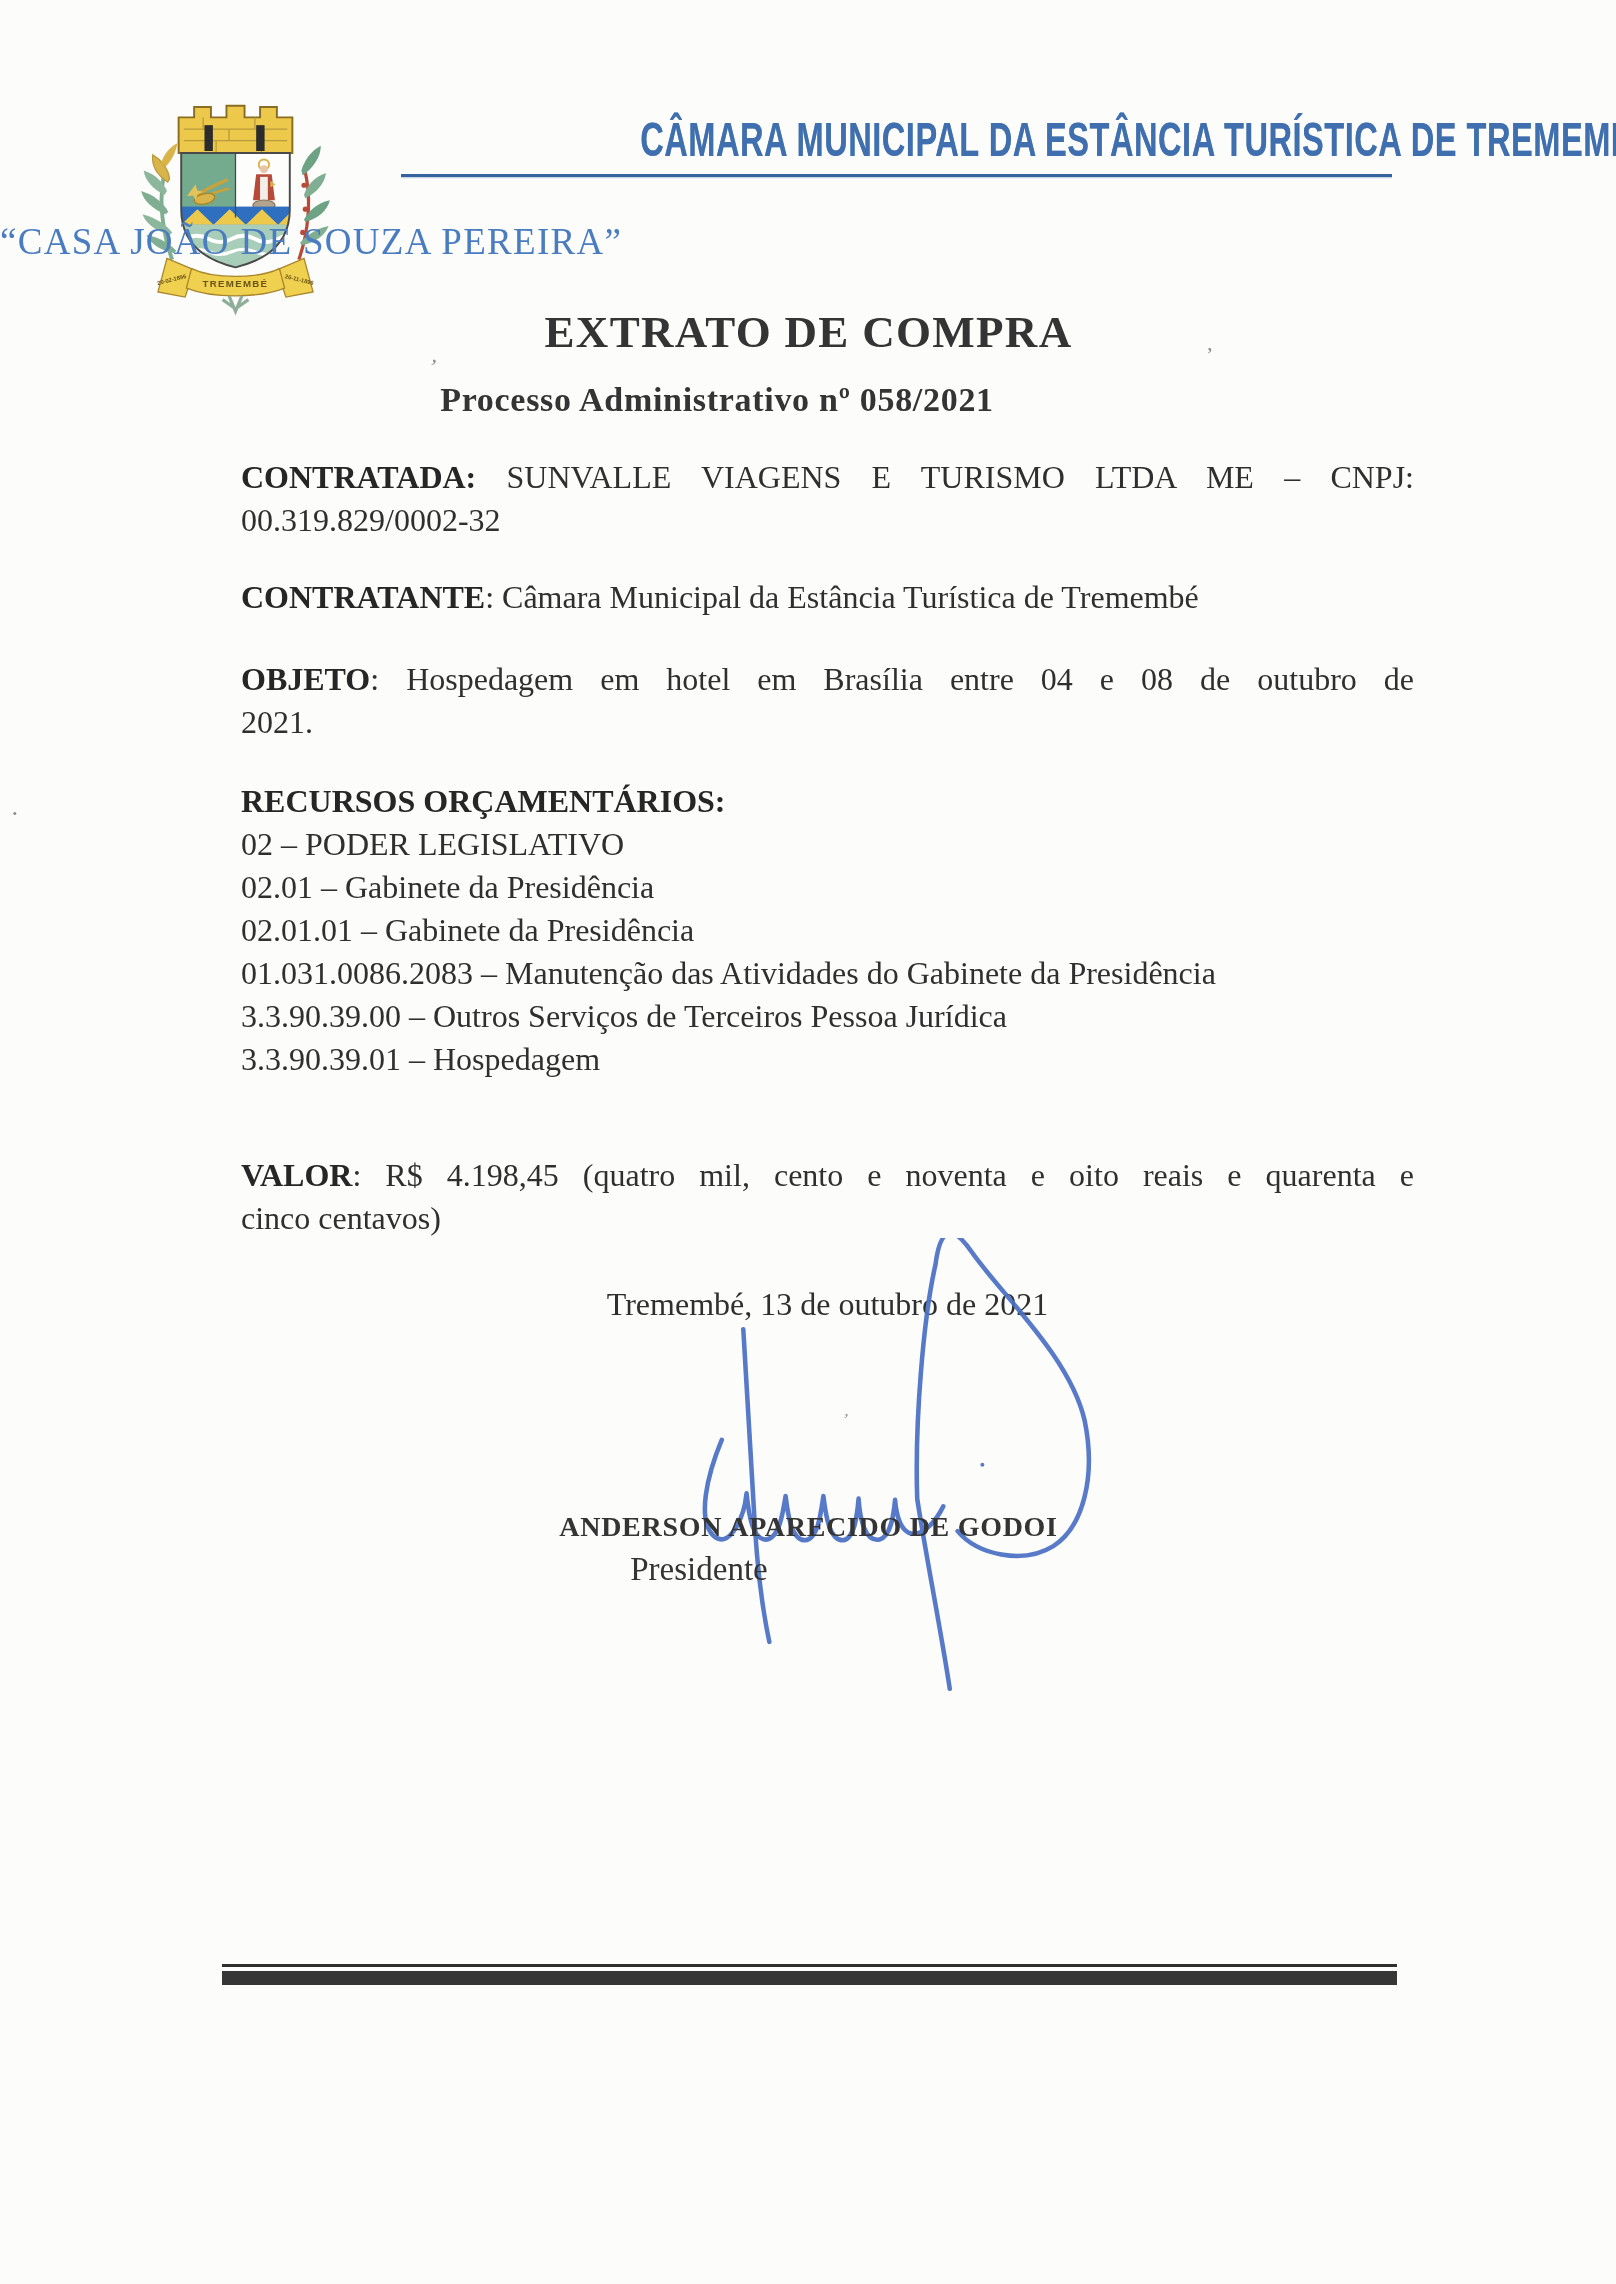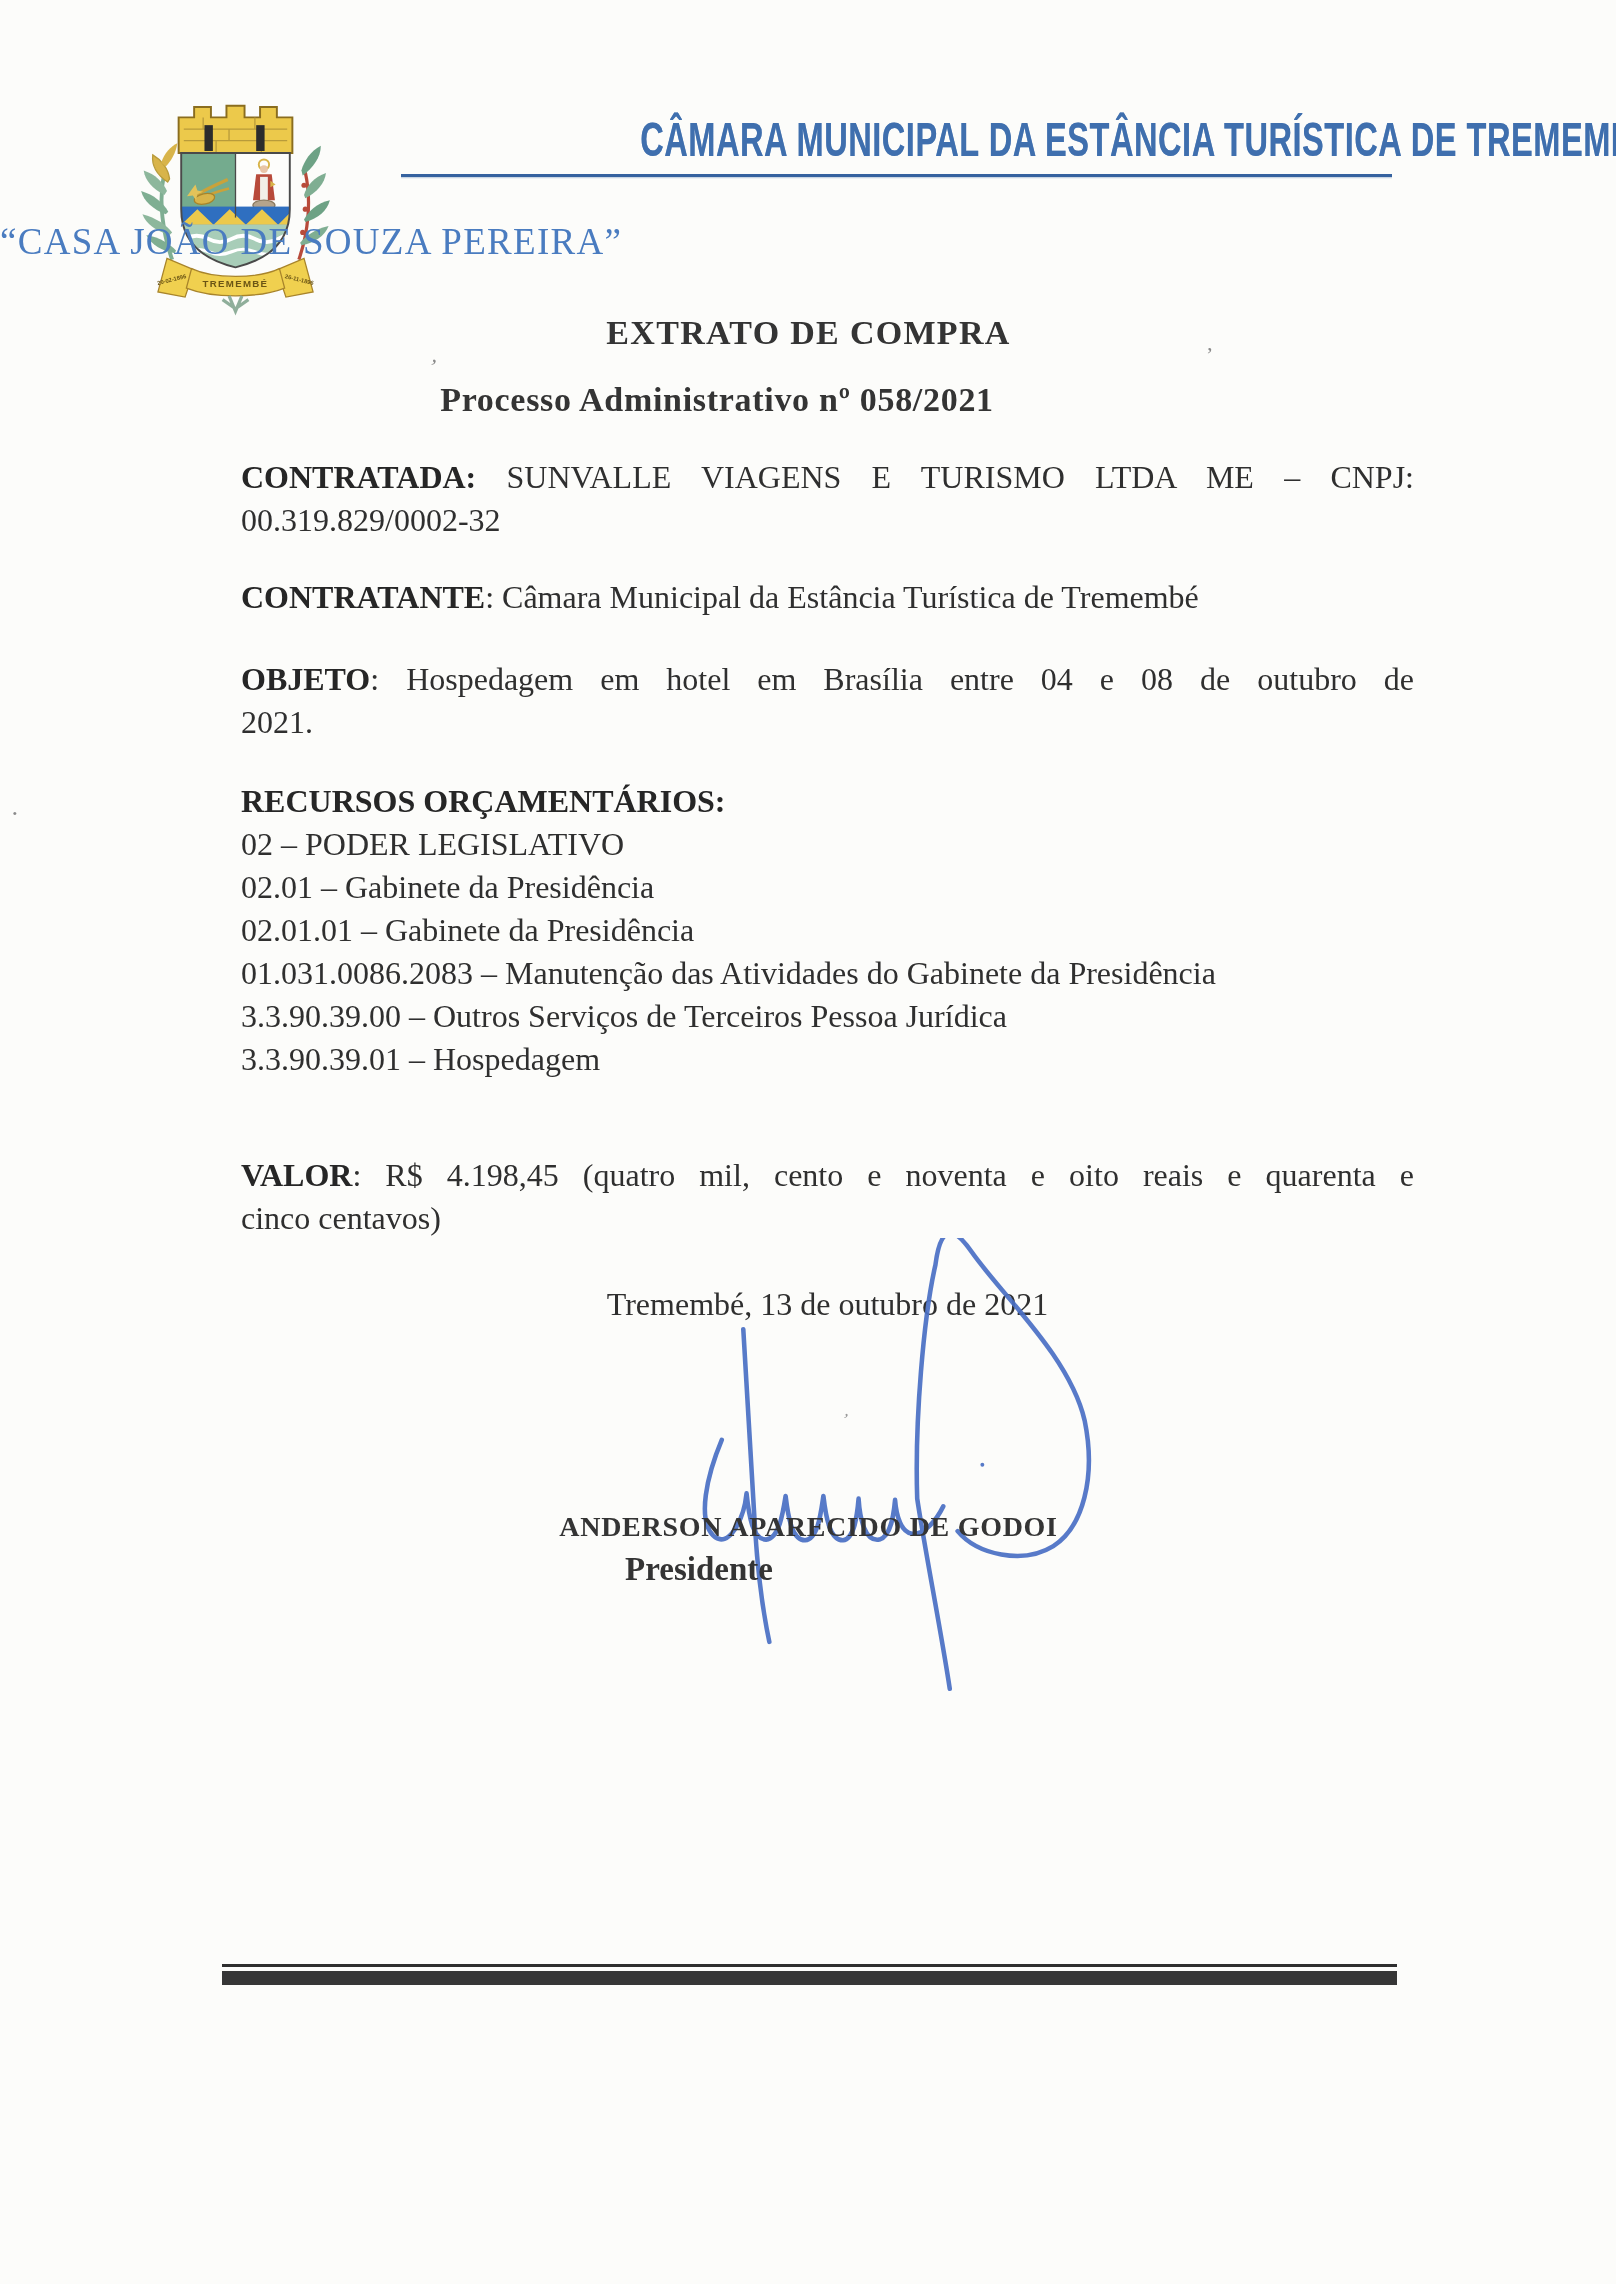--- a/index.html
+++ b/index.html
@@ -29,21 +29,21 @@
     letter-spacing:0.7px;
     text-shadow:0 0 0.7px rgba(63,111,174,.6);
   }
   .casa-line{
     position:absolute;left:0;top:222px;width:1617px;
     font-size:37px;line-height:39px;color:#4a7cc0;
     letter-spacing:1.3px;
   }
   .doc-title{
     position:absolute;left:0;top:314px;width:1617px;
-    text-align:center;font-weight:bold;font-size:34px;line-height:37px;
+    text-align:center;font-weight:bold;font-size:45px;line-height:37px;
     color:#343434;letter-spacing:1.3px;
   }
   .processo-line{
     position:absolute;left:0;top:381px;width:1434px;
     text-align:center;font-weight:bold;font-size:34px;line-height:37px;
     color:#343434;letter-spacing:0.7px;
   }
   
   .body-block{
     position:absolute;left:241px;width:1173px;
@@ -53,21 +53,21 @@
   .jline{text-align:justify;text-align-last:justify;}
   .blk-contratada{top:456px;}
   .blk-contratante{top:576px;}
   .blk-objeto{top:658px;}
   .blk-recursos{top:780px;}
   .blk-valor{top:1154px;}
   .blk-date{top:1283px;text-align:center;}
   .blk-name{position:absolute;left:0;top:1507px;width:1617px;text-align:center;
     font-weight:bold;font-size:28px;line-height:39px;color:#343434;letter-spacing:0.7px;}
   .blk-role{position:absolute;left:0;top:1550px;width:1398px;text-align:center;
-    font-weight:bold;font-size:33px;line-height:38px;color:#343434;}
+    font-weight:normal;font-size:33px;line-height:38px;color:#343434;}
   
   .signature{position:absolute;left:684px;top:1238px;width:456px;height:456px;}
   
   .footer-bar{position:absolute;left:222px;top:1964px;width:1175px;}
   .footer-bar .thin{height:3.3px;background:#2e2e2e;}
   .footer-bar .thick{height:14.3px;background:#363636;margin-top:3.9px;}
   
   .speck{position:absolute;color:#8a8a8a;font-size:22px;line-height:22px;}
 </style>
 </head>

